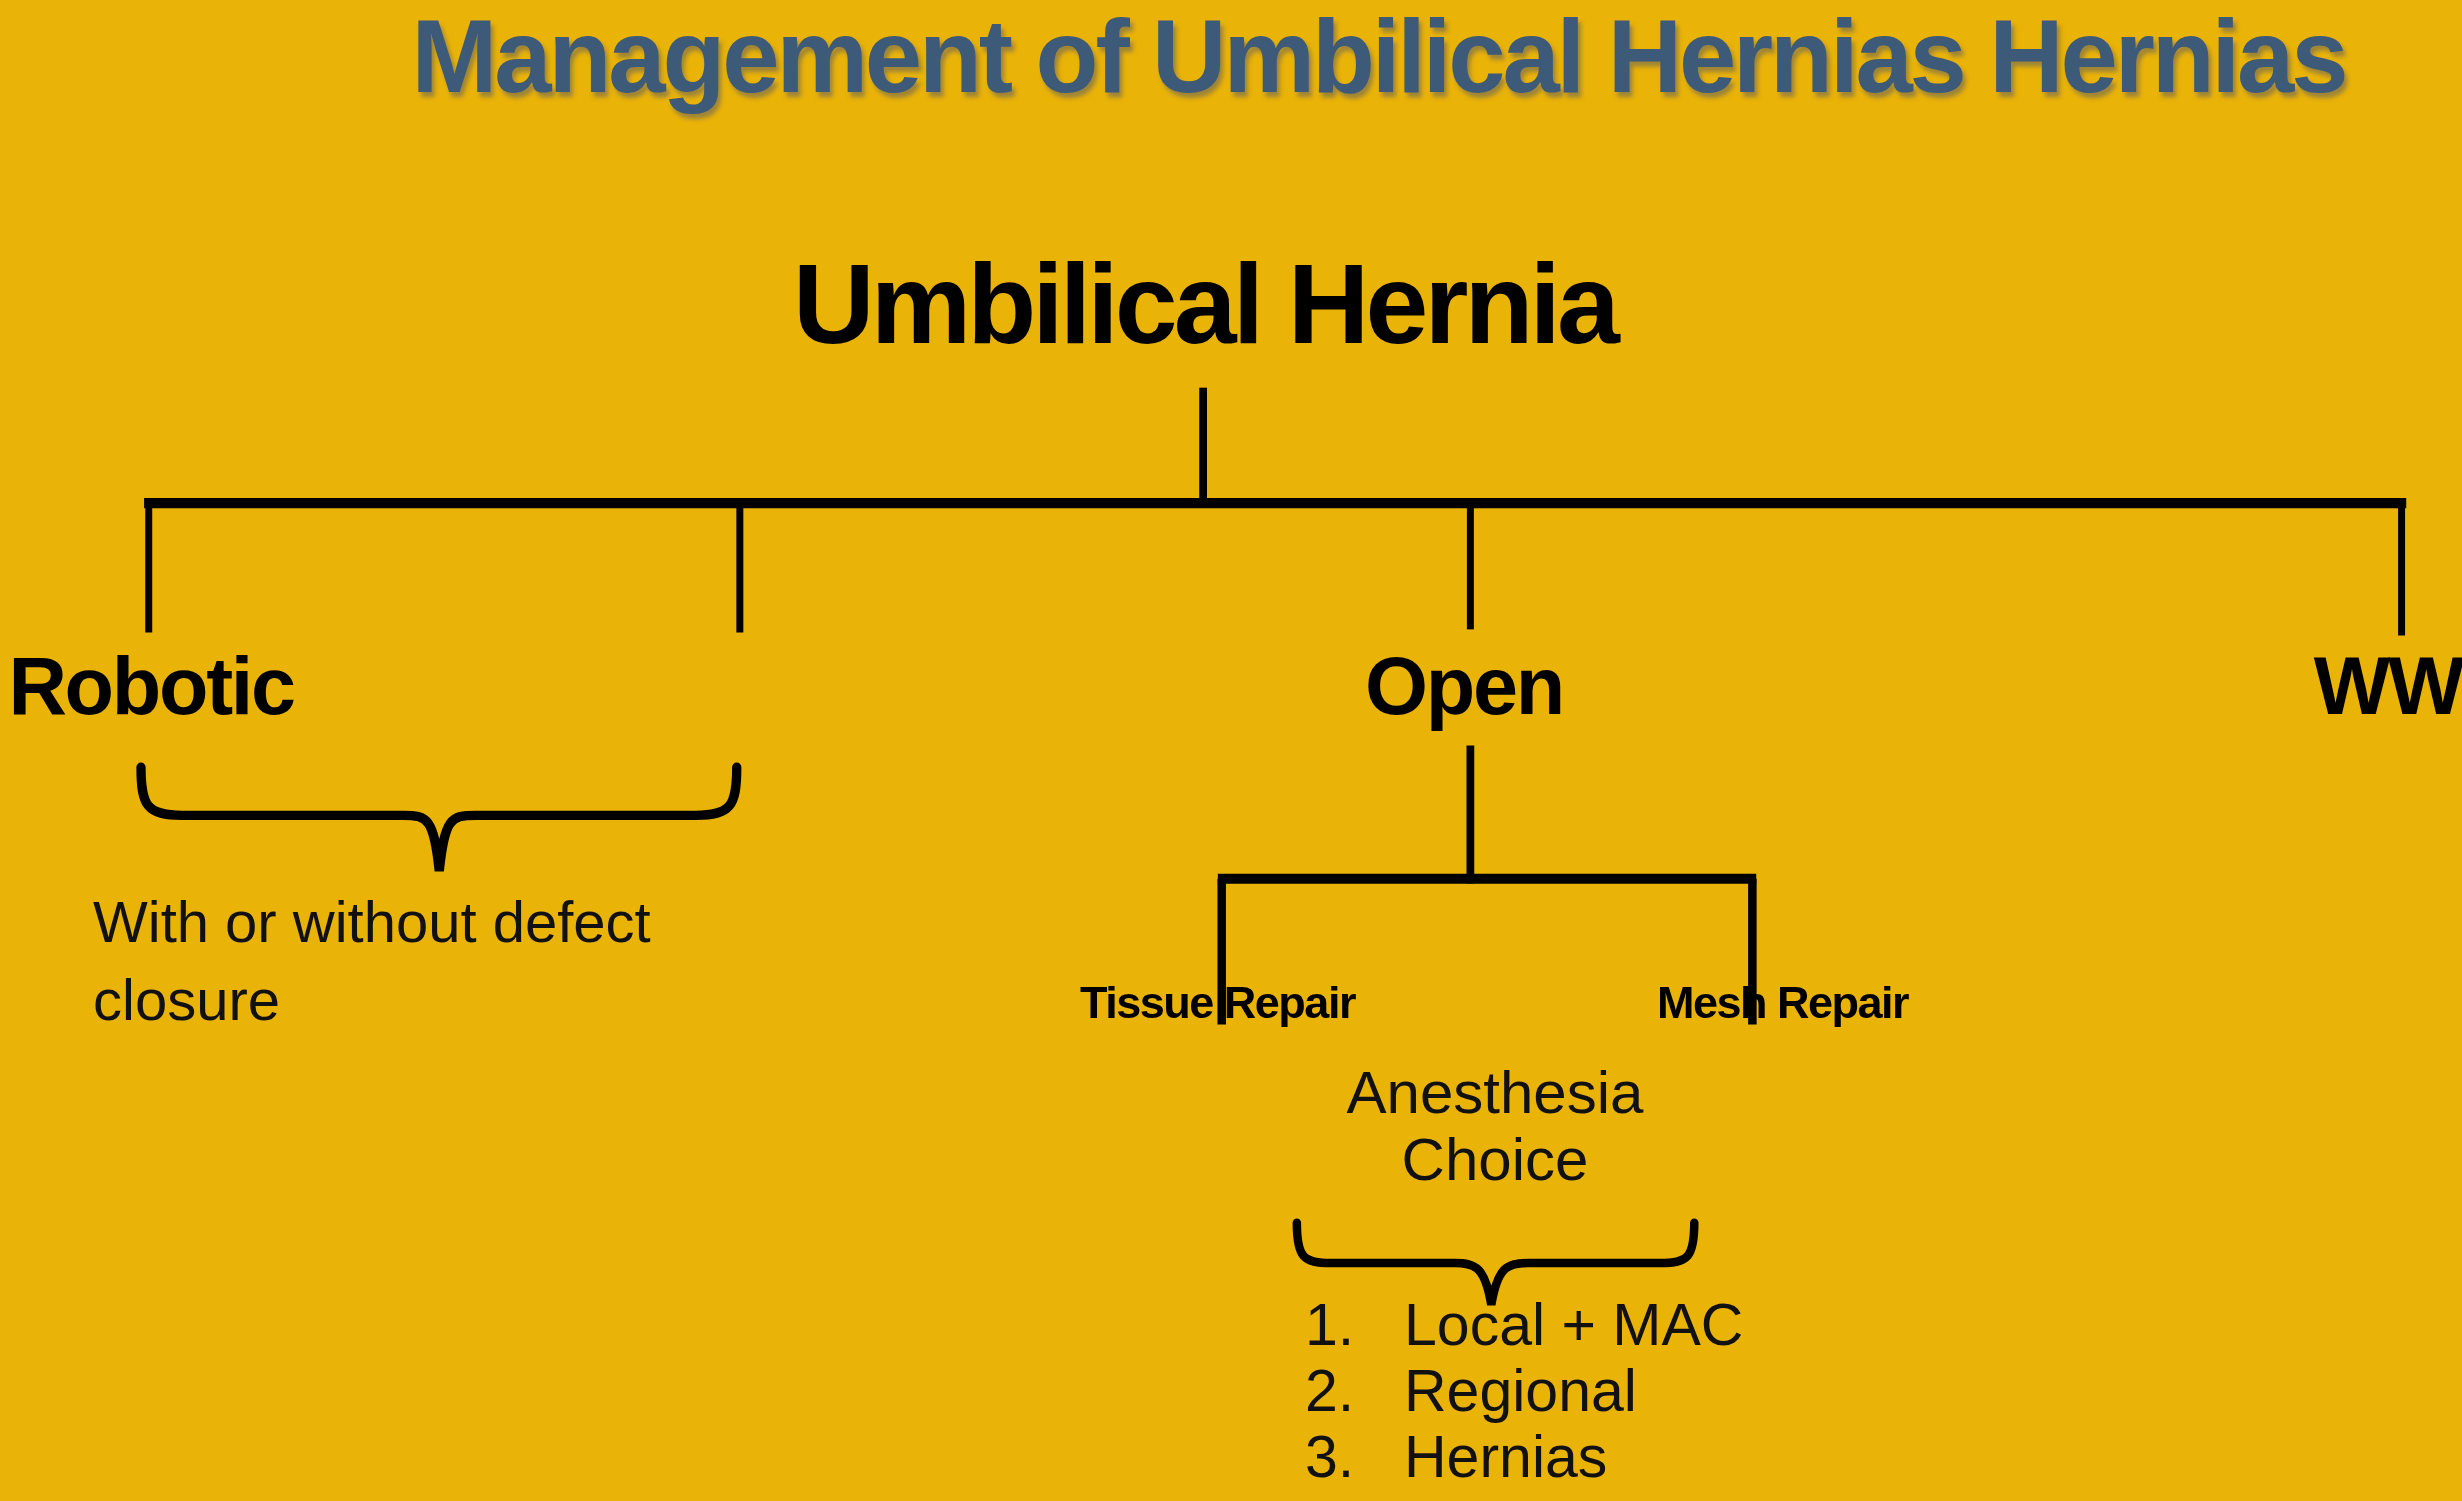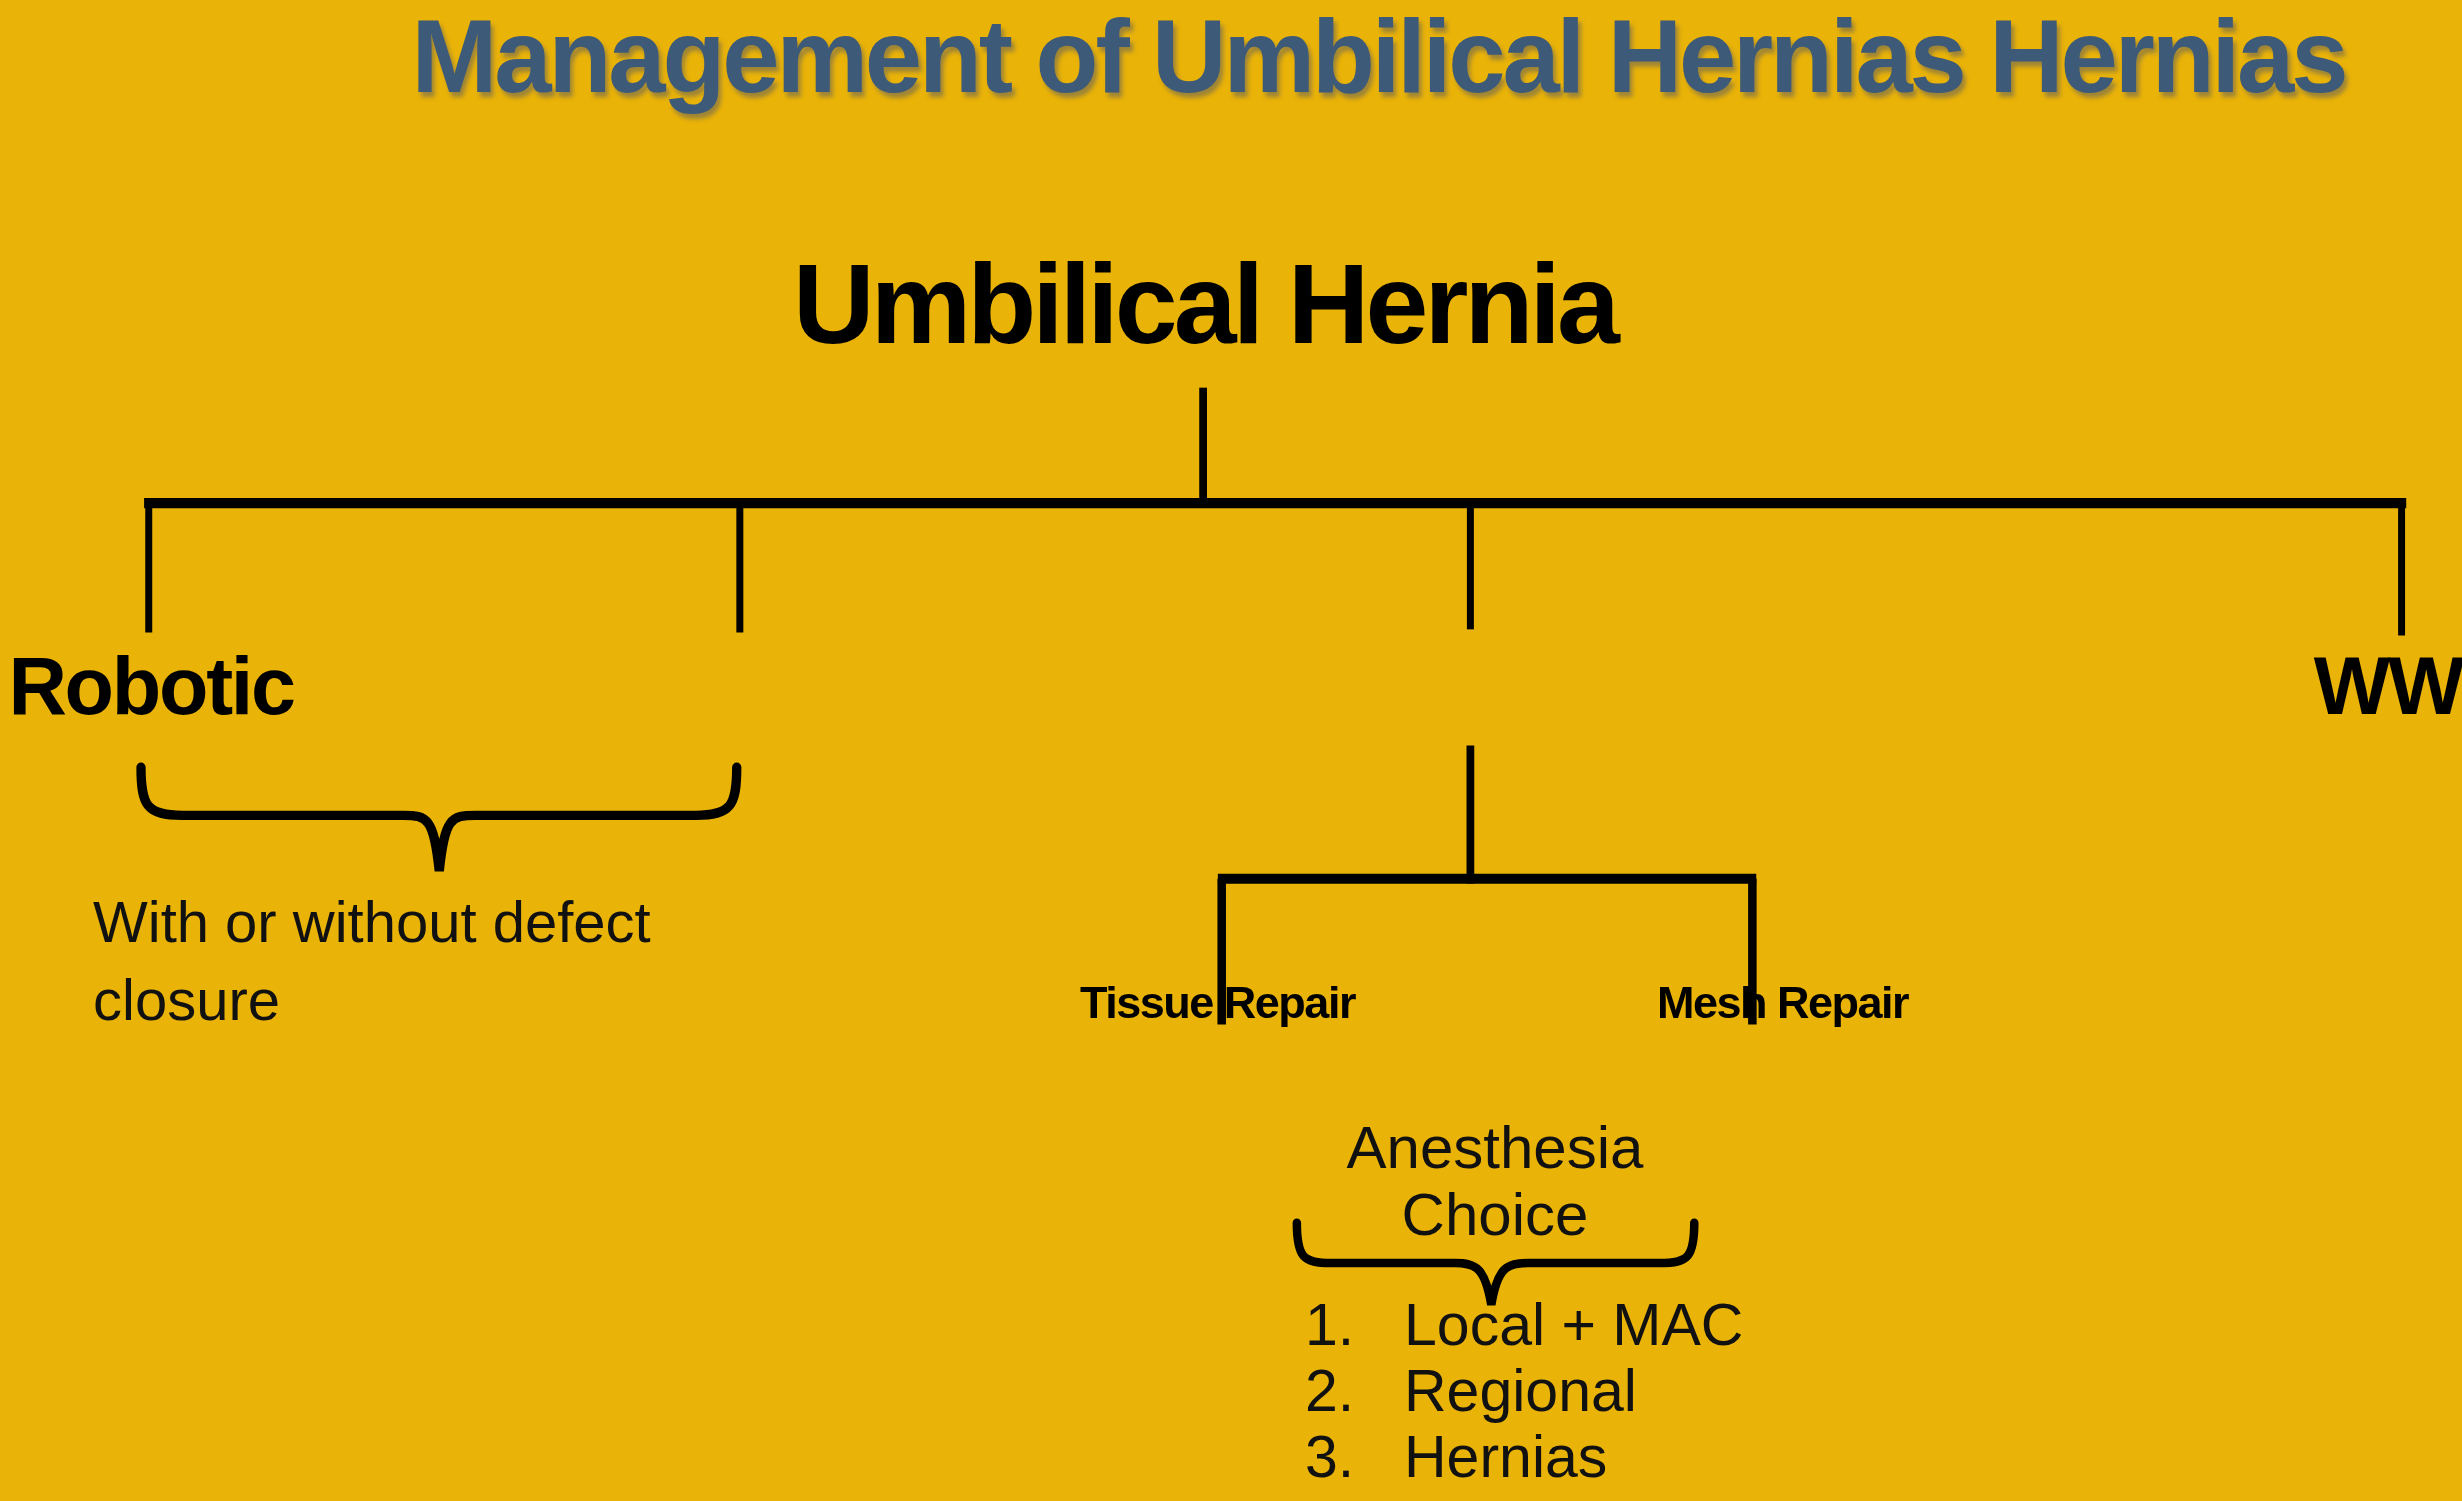--- a/index.html
+++ b/index.html
@@ -46,21 +46,21 @@
   .subnode.tissue{left:985px;width:465px;}
   .subnode.mesh{left:1550px;width:465px;}
   .note{
     left:93px;top:883px;width:697px;
     text-align:left;
     font-size:58px;font-weight:normal;
     line-height:1.34;
     color:#111111;
   }
   .anesthesia-heading{
-    left:1185px;top:1114px;width:620px;
+    left:1185px;top:1059px;width:620px;
     text-align:center;
     font-size:60px;font-weight:normal;
     line-height:1.12;
     color:#111111;
   }
   .options{
     position:absolute;left:1305px;top:1291px;
     font-size:59px;color:#111111;
   }
   .opt{display:flex;align-items:baseline;height:66px;}
@@ -92,20 +92,21 @@
     <path d="M2262 1134 L2262 1322" stroke-width="11"></path>
 
     <path d="M1674 1578 C1674 1622 1682 1630 1718 1630 L1878 1630 C1905 1630 1917 1636 1925 1684 C1933 1636 1945 1630 1972 1630 L2143 1630 C2179 1630 2187 1622 2187 1578" stroke-width="11" stroke-linecap="round"></path>
   </svg>
 
   <div class="txt slide-title">Management of Umbilical Hernias Hernias</div>
 
   <div class="txt root-node">Umbilical Hernia</div>
 
   <div class="txt branch robotic">Robotic</div>
+  <div class="txt branch open">Open</div>
   <div class="txt branch ww">WW</div>
 
   <div class="txt note">With or without defect
 closure</div>
 
   <div class="txt subnode tissue">Tissue Repair</div>
   <div class="txt subnode mesh">Mesh Repair</div>
 
   <div class="txt anesthesia-heading">Anesthesia
 Choice</div>

